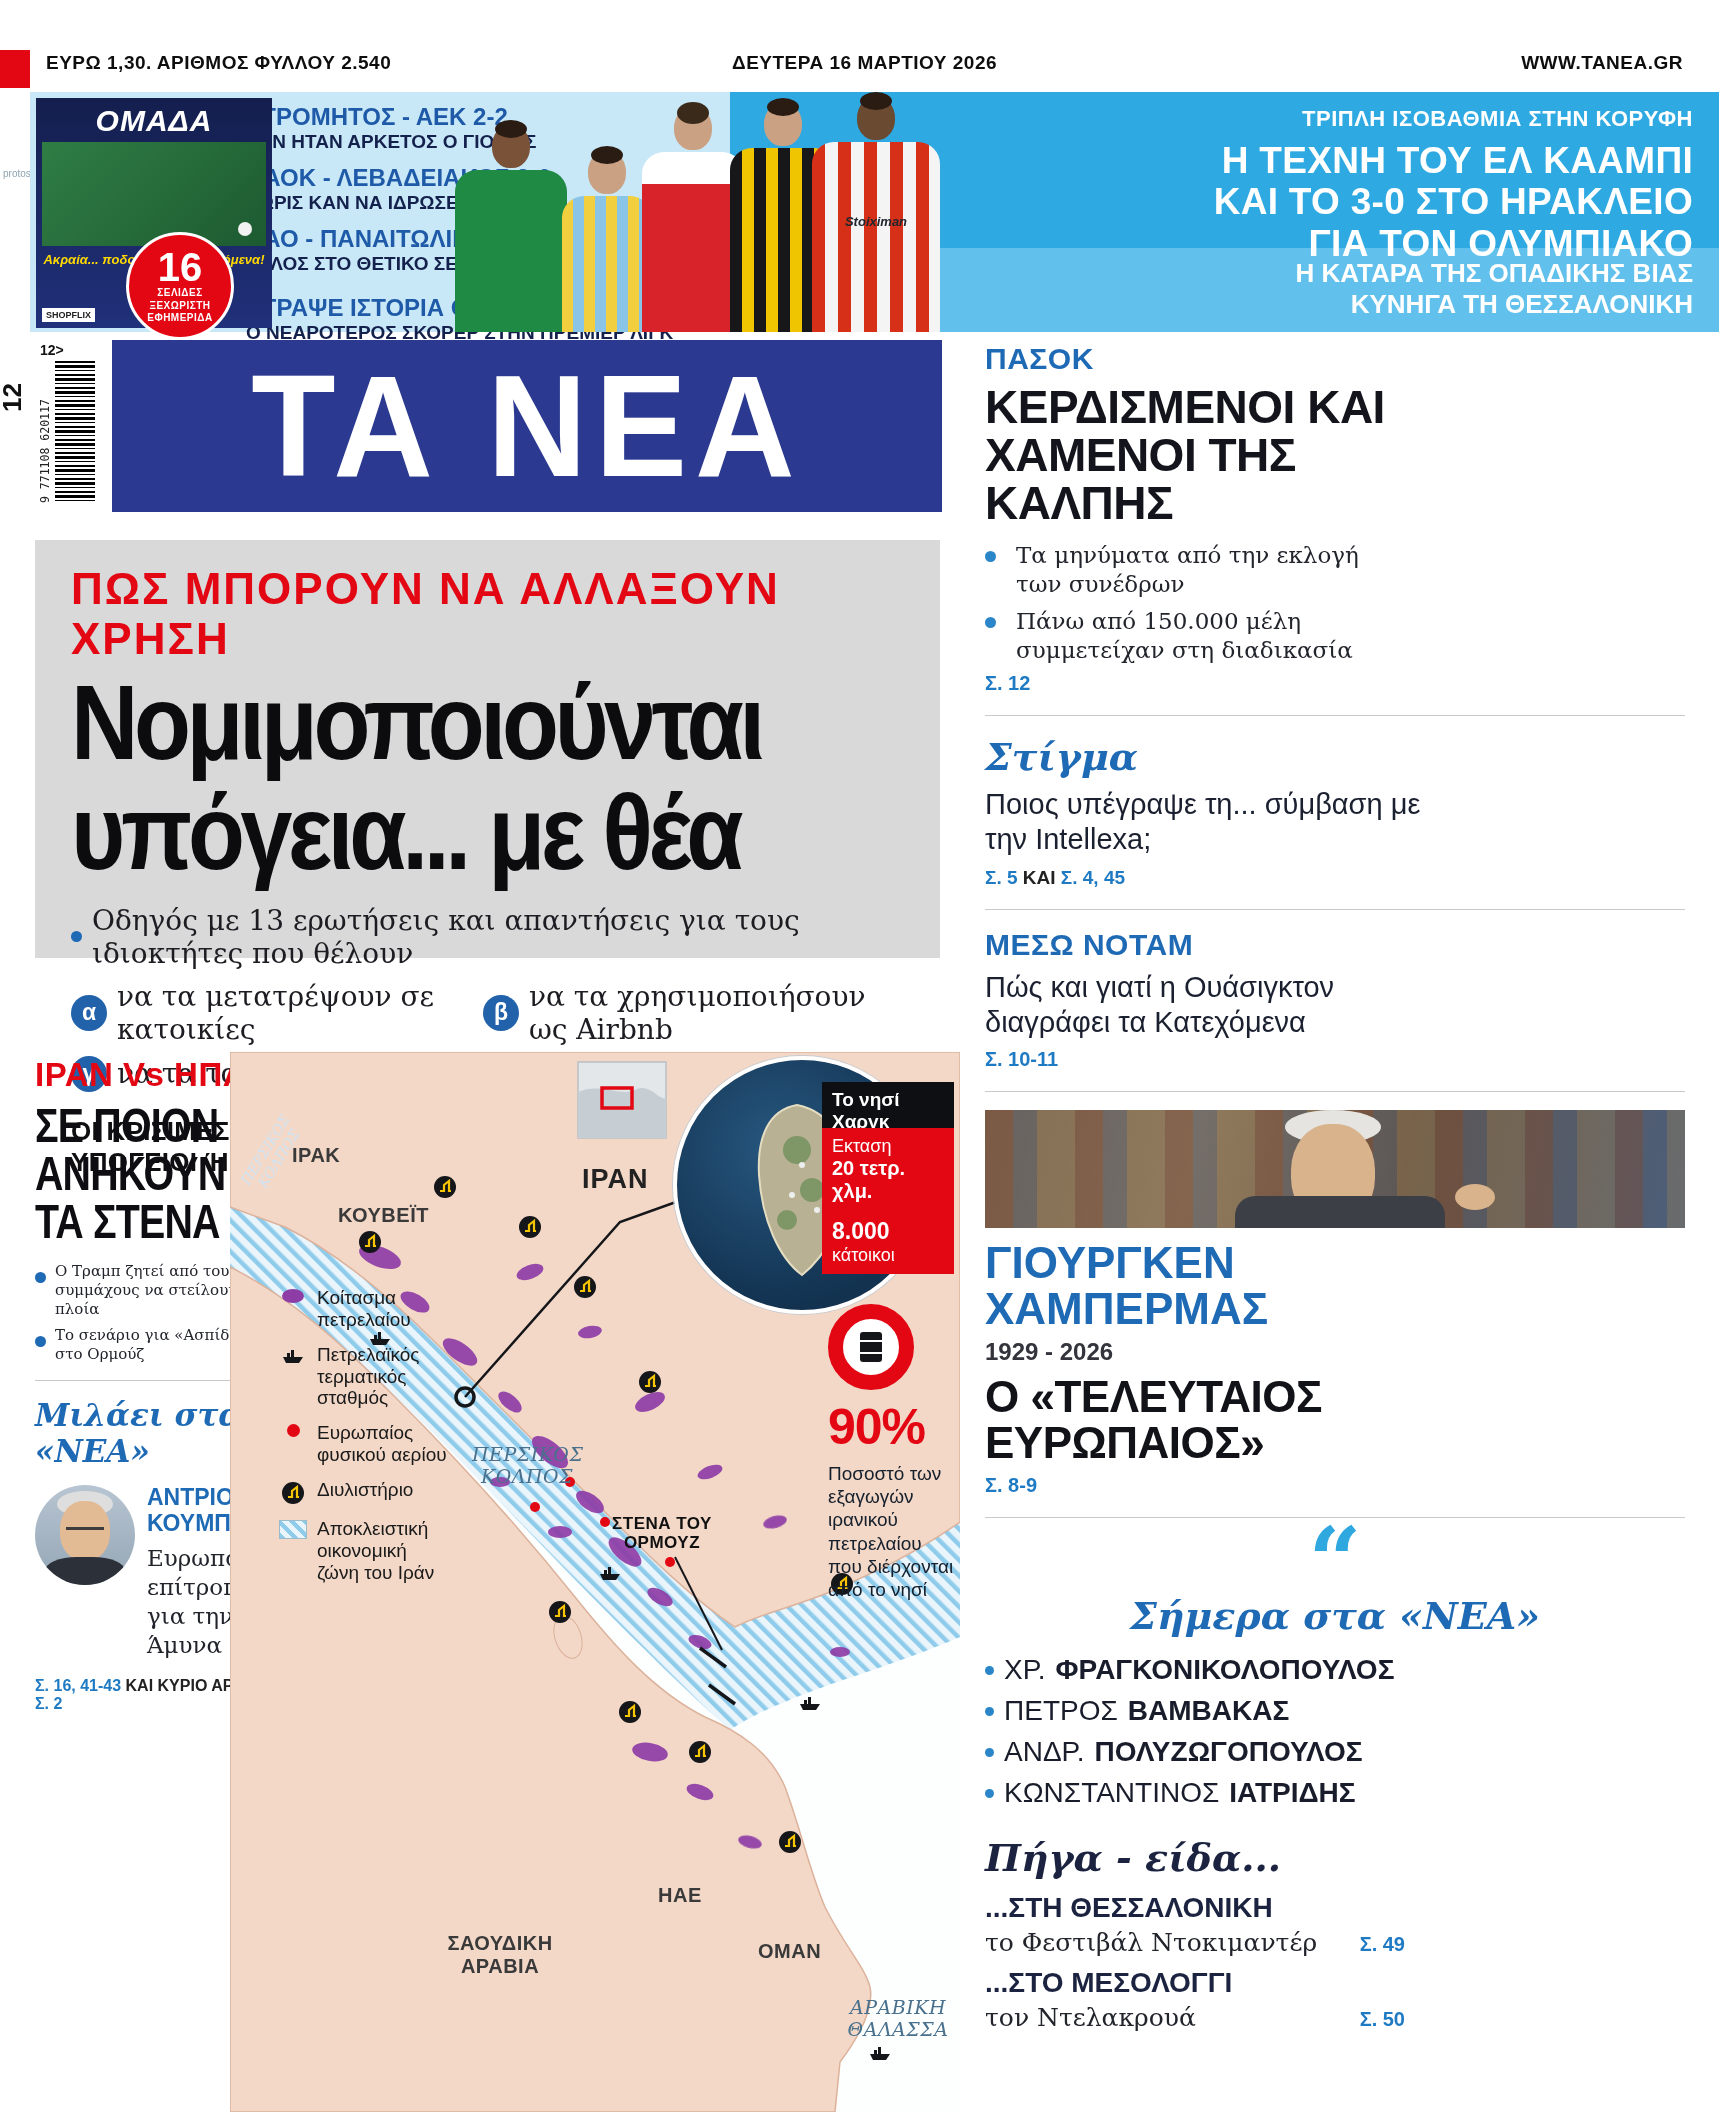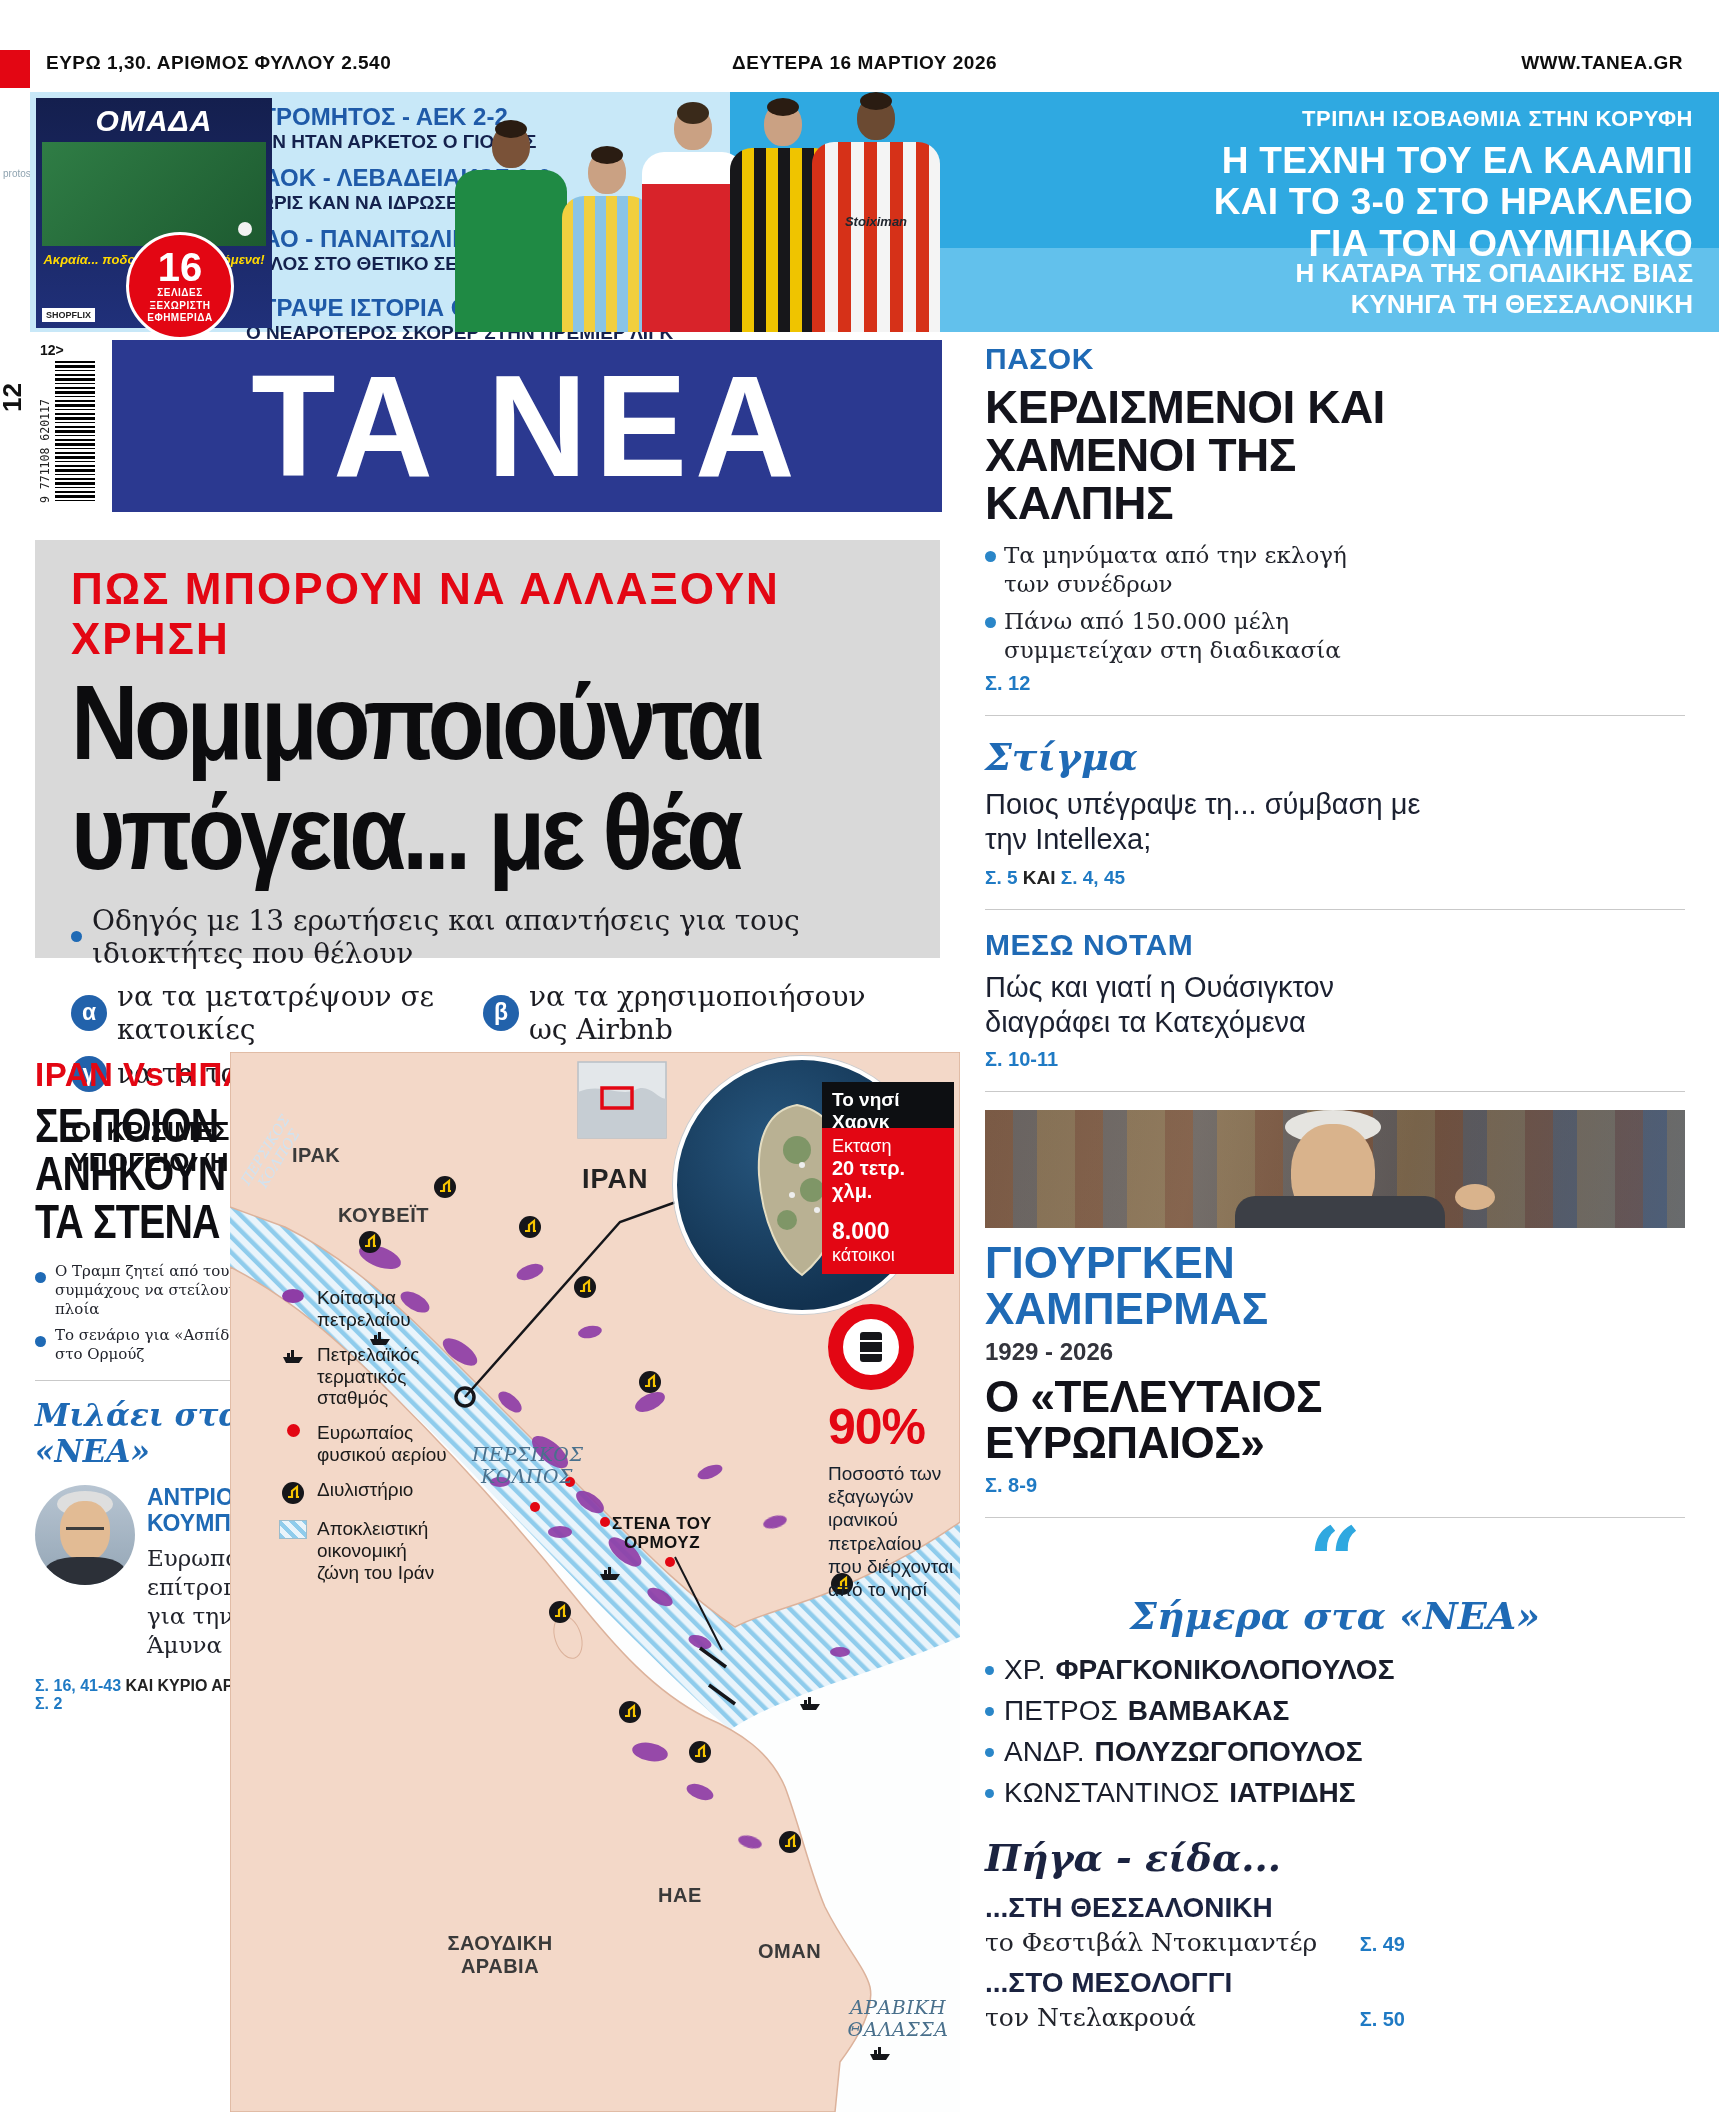--- a/index.html
+++ b/index.html
@@ -83,21 +83,21 @@
   .lead-deck { font-weight:bold; font-size:26px; color:#0f0f12; letter-spacing:.3px; }
   .lead-byline { color:#8f8f8f; font-size:18px; font-weight:bold; letter-spacing:1px; }
   .pg { color:#1f7ac4; font-weight:bold; }
   .lead-pg { font-size:20px; margin-left:10px; }
 
   
   .sidebar { position:absolute; left:985px; top:342px; width:700px; }
   .sb-label { color:#1f6ab5; font-weight:bold; font-size:30px; letter-spacing:.5px; }
   .sb-head { color:#14141c; font-weight:bold; font-size:46px; line-height:1.04; letter-spacing:-.5px; max-width:430px; margin-top:8px; }
   .sb-bullets { list-style:none; margin-top:14px; }
-  .sb-bullets li { display:flex; gap:8px; margin-bottom:8px; font-family:"DejaVu Serif",serif; font-size:23px; color:#22242c; max-width:400px; line-height:1.25; }
+  .sb-bullets li { display:flex; gap:20px; margin-bottom:8px; font-family:"DejaVu Serif",serif; font-size:23px; color:#22242c; max-width:400px; line-height:1.25; }
   .sb-bullets .bdot { margin-top:10px; background:#2a86c8; }
   .sb-pages { font-size:20px; margin-top:8px; }
   .sb-divider { border-top:1px solid #c9c9c9; margin:20px 0 18px; }
   .sb-script { color:#1f6ab5; font-family:"DejaVu Serif",serif; font-style:italic; font-weight:bold; font-size:38px; }
   .sb-text { font-size:29px; color:#1b2030; max-width:440px; line-height:1.2; margin-top:8px; font-weight:500; }
   .sb-pages-mix { font-size:19px; margin-top:10px; color:#222; font-weight:bold; }
   .hb { position:relative; height:118px; overflow:hidden; margin-bottom:12px;
         background:linear-gradient(100deg,#7b6a55 0%,#8d7b63 30%,#6b5a47 60%,#54657a 100%); }
   .hb-books { position:absolute; inset:0; background:repeating-linear-gradient(90deg,rgba(120,60,40,.35) 0 28px,rgba(60,80,120,.3) 28px 52px,rgba(150,120,80,.3) 52px 90px); }
   .hb-hair { position:absolute; left:300px; top:0; width:96px; height:34px; border-radius:50%; background:#e5e4e0; }

